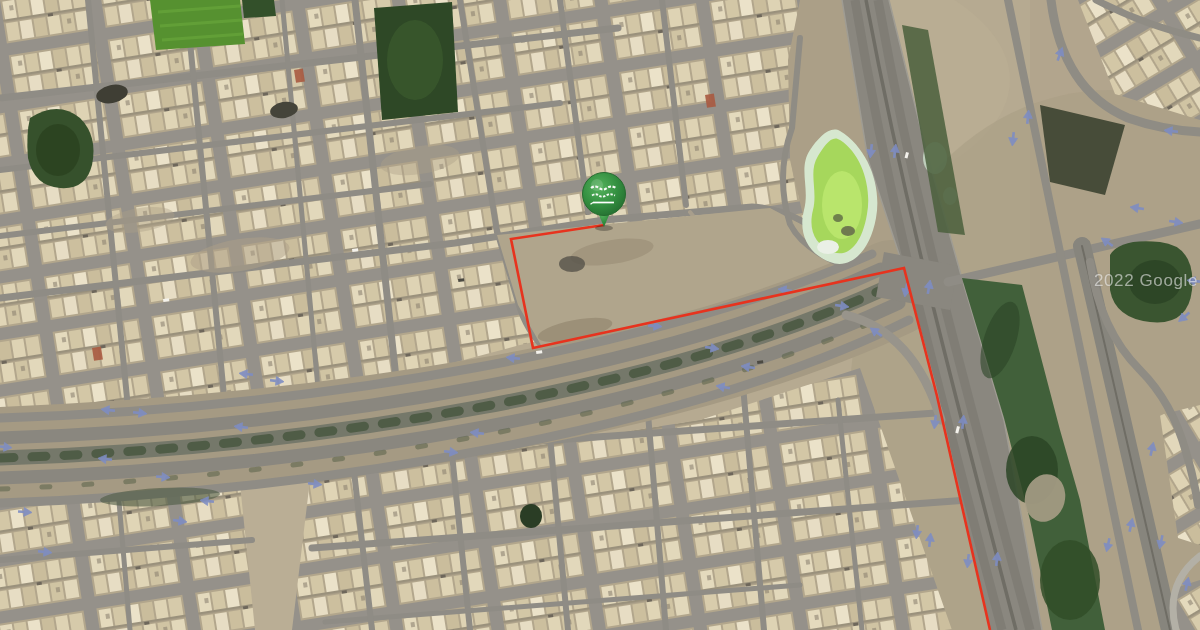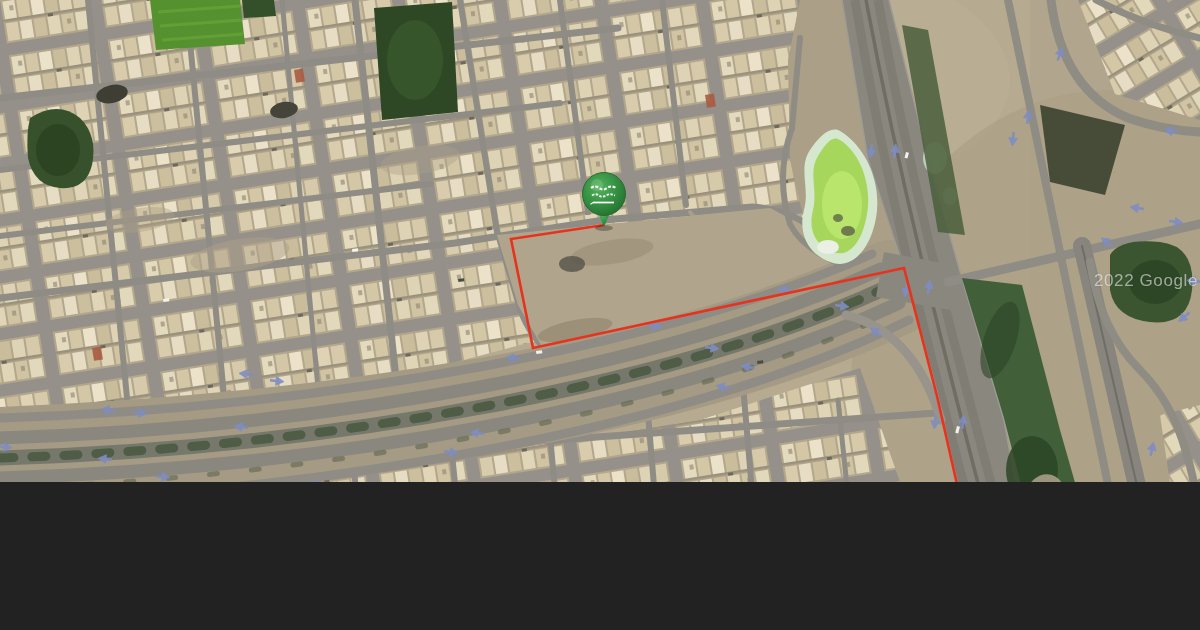--- a/index.html
+++ b/index.html
@@ -1,16 +1,16 @@
 <!DOCTYPE html>
 <html><head>
 <meta charset="utf-8">
 <style>
   html,body{margin:0;padding:0;background:#222;}
-  .stage{position:relative;width:1200px;height:482px;overflow:hidden;background:#3b82f6;
+  .stage{position:relative;width:1200px;height:630px;overflow:hidden;background:#3b82f6;
          font-family:"Liberation Sans", sans-serif;}
   .stage svg{position:absolute;left:0;top:0;display:block;}
   .watermark{position:absolute;left:1094px;top:271px;font-size:17px;font-weight:500;
              letter-spacing:.6px;color:rgba(255,255,255,.55);white-space:nowrap;
              text-shadow:0 0 2px rgba(0,0,0,.15);pointer-events:none;}
 </style>
 </head>
 <body>
 
 <div class="stage">

